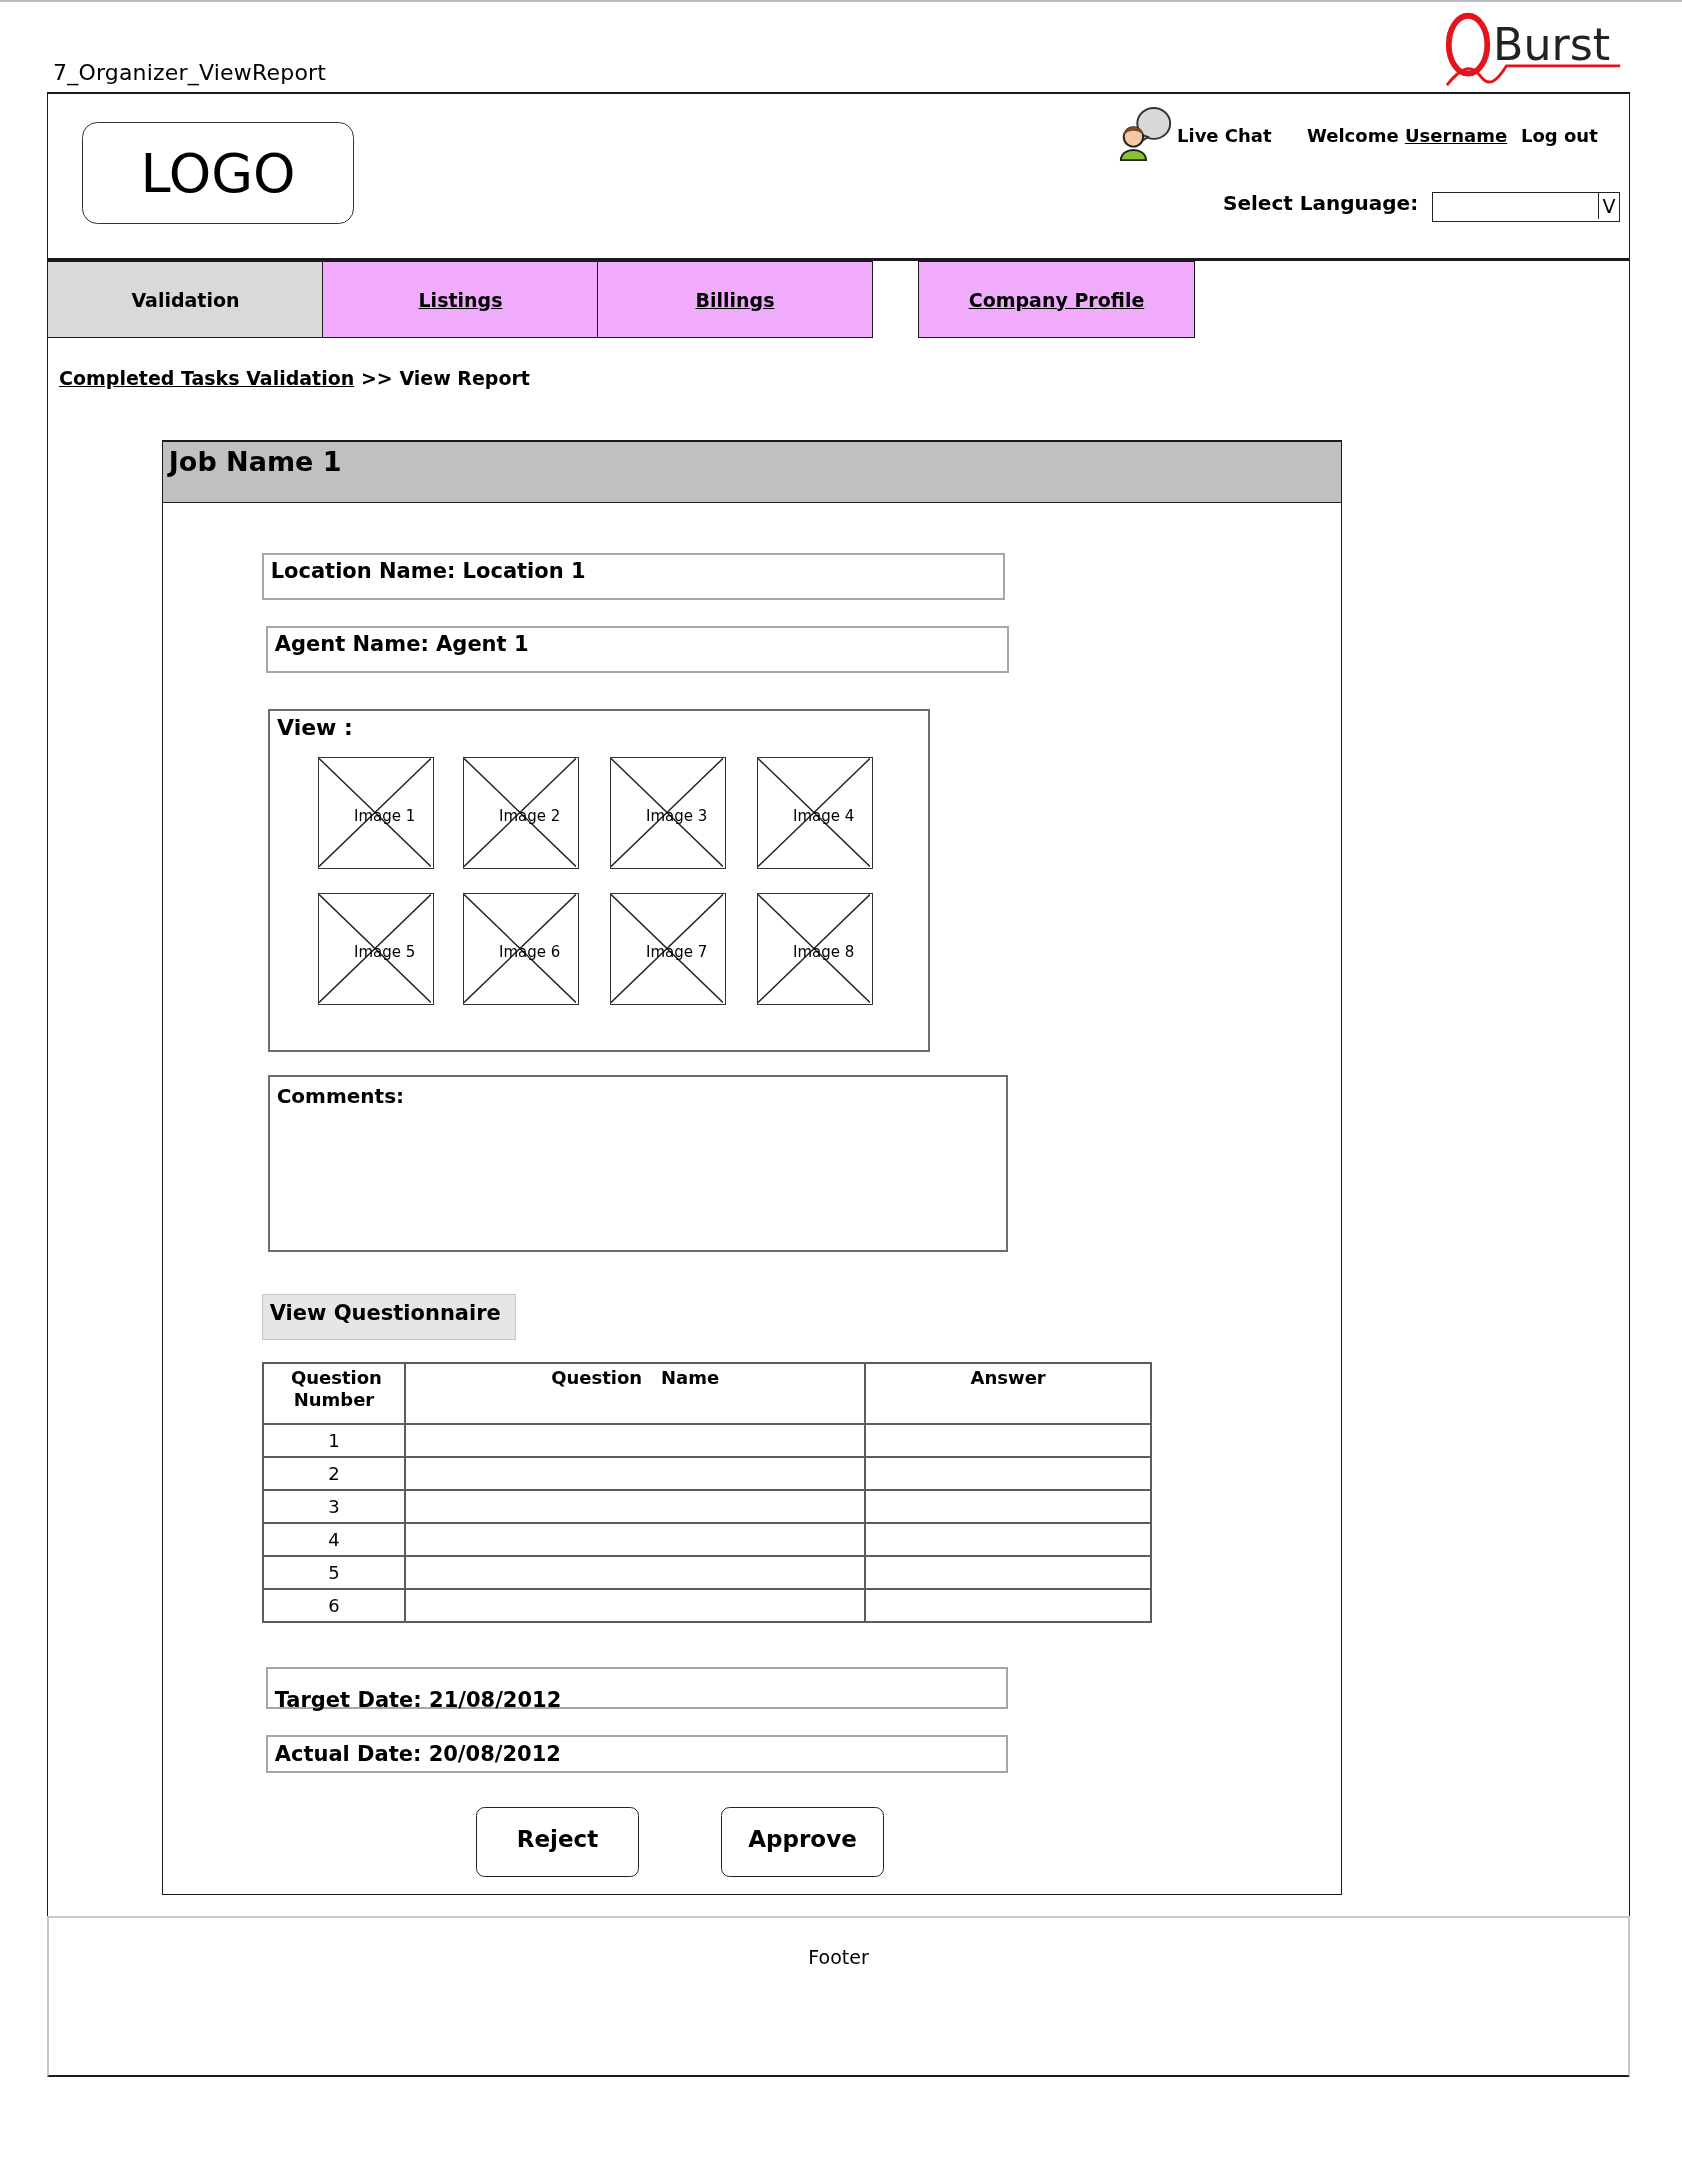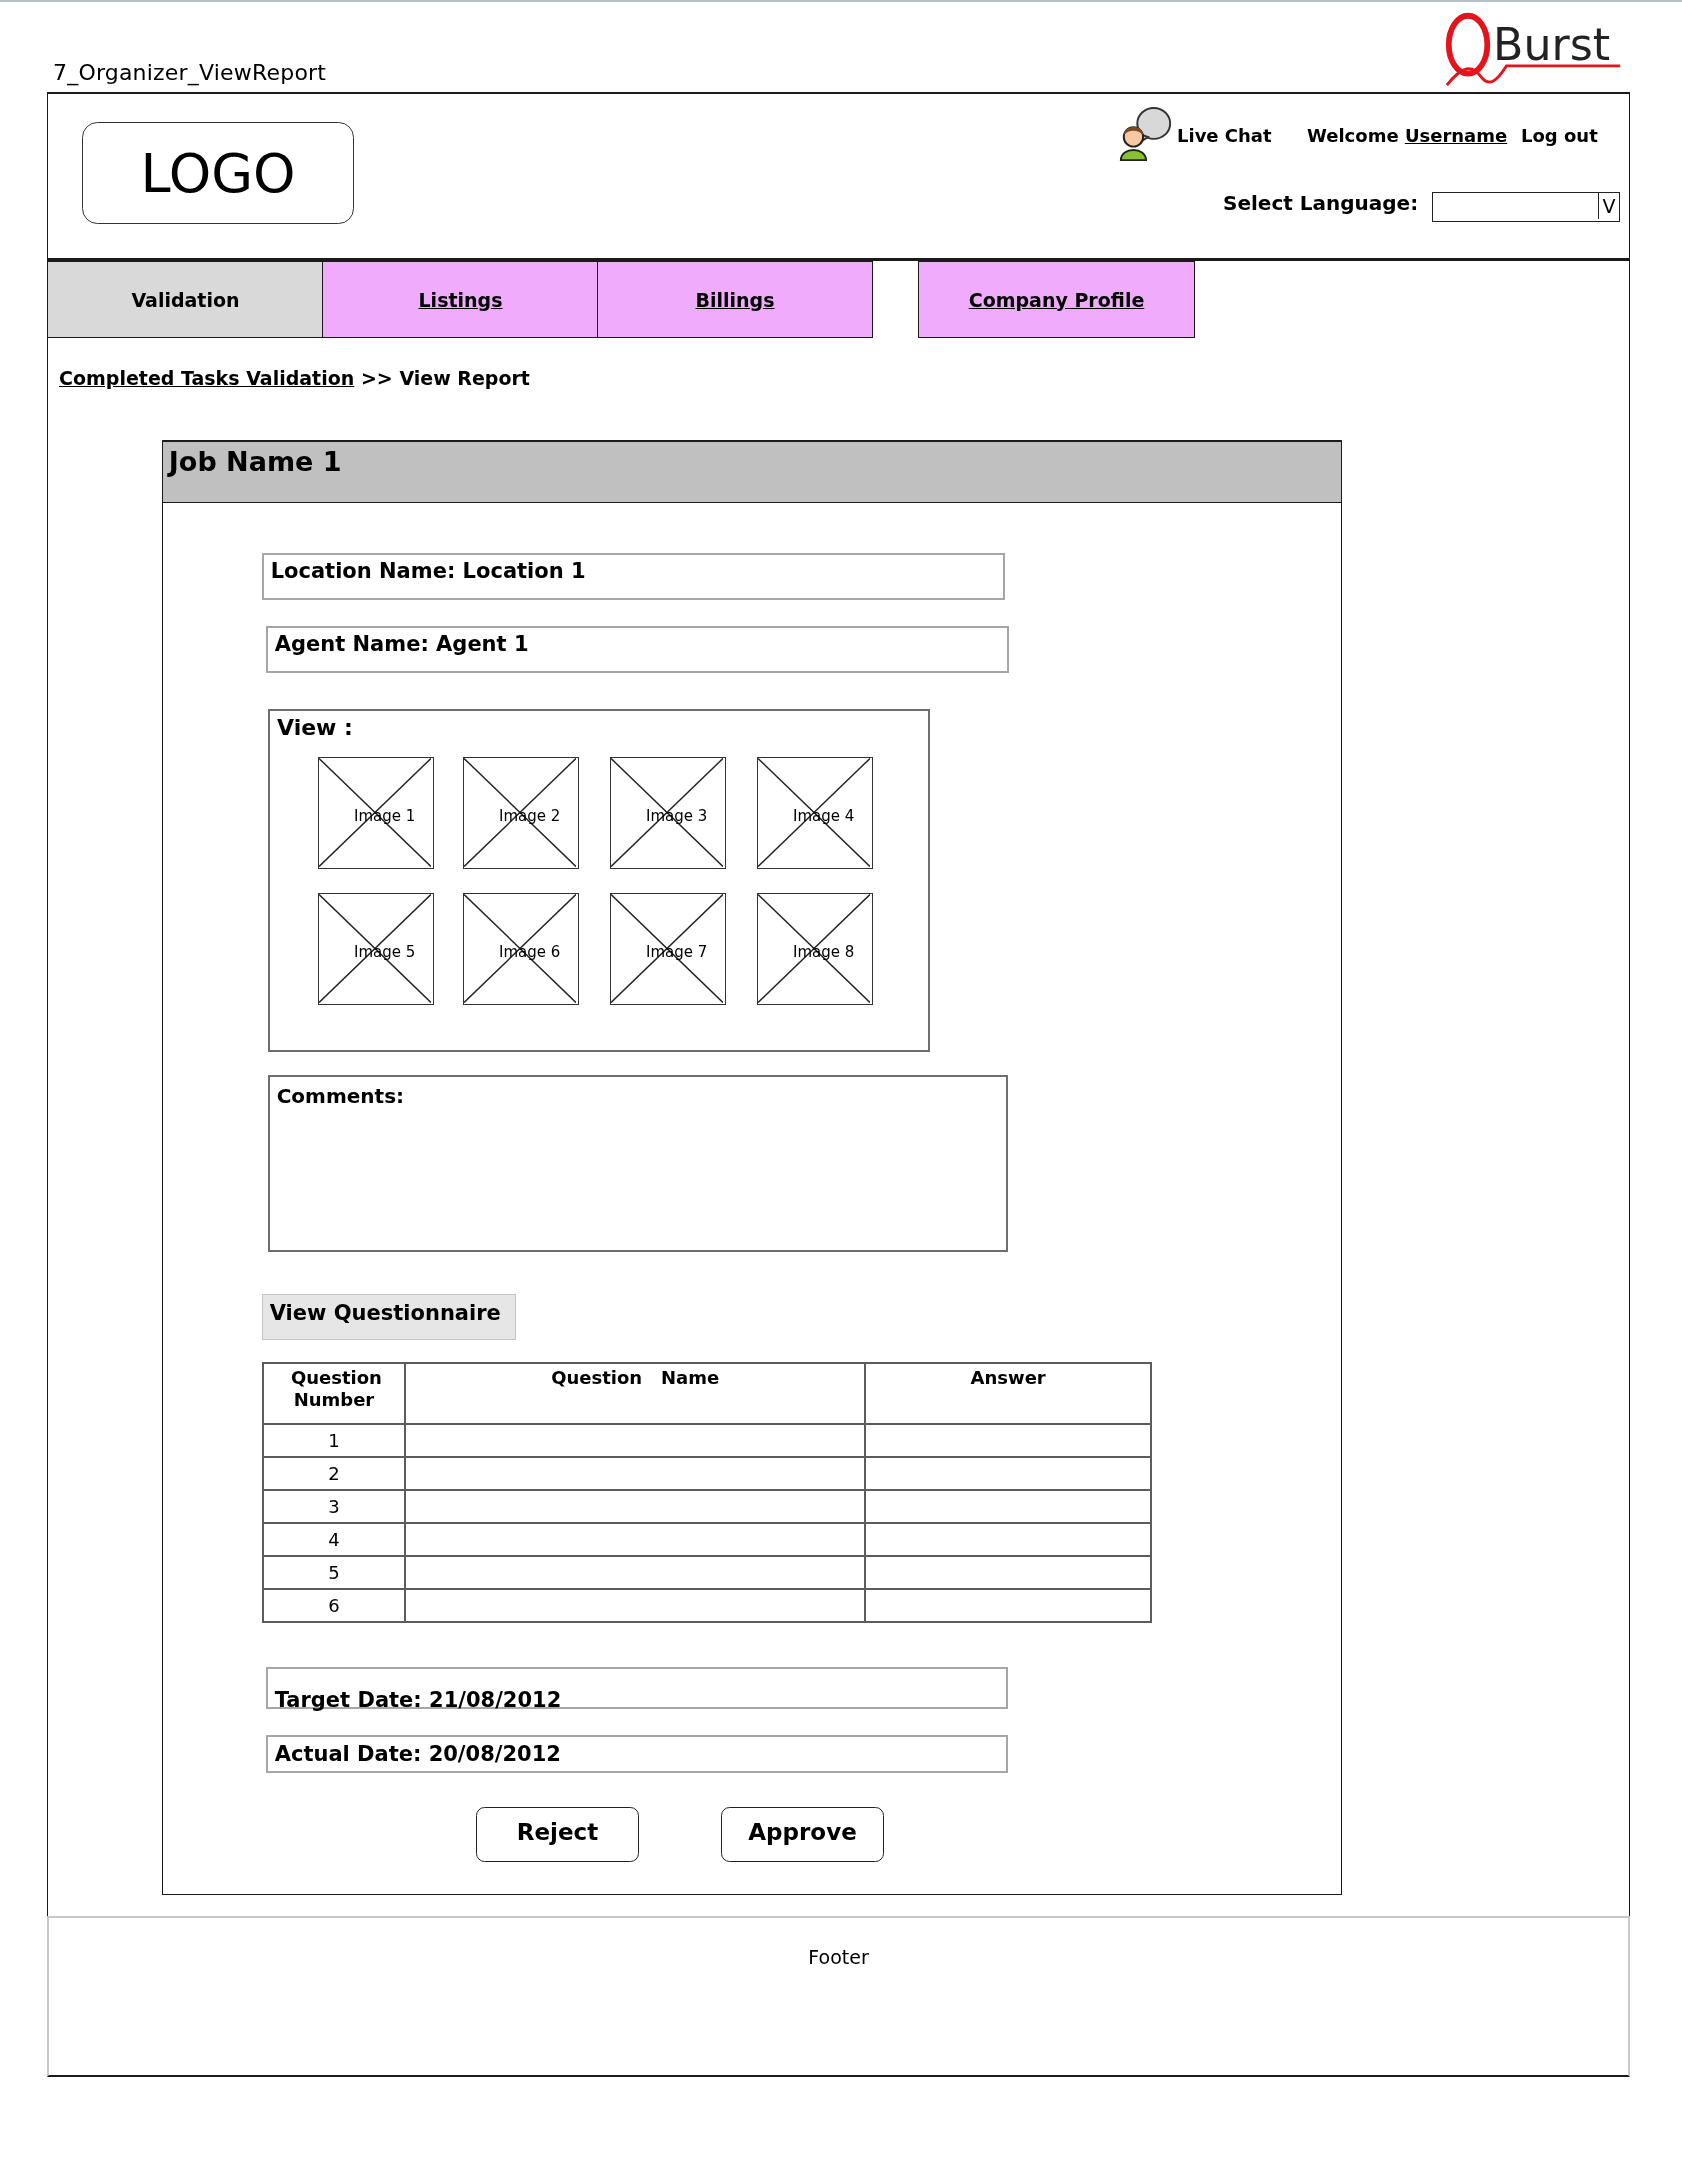--- a/index.html
+++ b/index.html
@@ -35,21 +35,21 @@
   .img-ph { width: 116px; height: 112px; border: 1.9px solid #333; background: #fff; }
   .img-ph svg { position: absolute; left: 0; top: 0; }
   .img-ph .cap { position: absolute; left: 0; right: 0; top: 42px; text-align: center; font-size: 15px; font-weight: normal; padding-left: 17.3px; margin-top: 7px; }
   .comments { left: 268px; top: 1075px; width: 740px; height: 177px; border: 2.9px solid #6e6e6e; font-size: 20px; font-weight: bold; padding: 6.7px 0 0 6.7px; }
   .vq-btn { left: 262px; top: 1294px; width: 254px; height: 46px; background: #e6e6e6; border: 1.9px solid #c4c4c4;
             font-size: 21px; font-weight: bold; padding: 5.8px 0 0 6.7px; cursor: pointer; }
   table.q { position: absolute; left: 262px; top: 1362px; width: 890px; border-collapse: collapse; font-size: 18px; }
   table.q th, table.q td { border: 2.9px solid #5c5c5c; padding: 0; text-align: center; }
   table.q th { height: 56px; vertical-align: top; padding-top: 2.9px; font-weight: bold; line-height: 22px; }
   table.q td { height: 31px; }
-  .btn { top: 1807px; width: 163px; height: 55px; border: 1.9px solid #222; border-radius: 8.6px; background: #fff;
+  .btn { top: 1807px; width: 163px; height: 70px; border: 1.9px solid #222; border-radius: 8.6px; background: #fff;
          display: flex; align-items: center; justify-content: center; font-size: 23px; font-weight: bold; cursor: pointer; padding-bottom: 5.8px; }
   .footer { left: 47px; top: 1916px; width: 1583px; height: 161px; border: 2.9px solid #c8c8c8; border-bottom: 2.9px solid #1a1a1a; background: #fff; }
   .footer-text { left: 47px; width: 1583px; top: 1946px; text-align: center; font-size: 19px; }
 </style>
 </head>
 <body>
 
 <div class="abs topline"></div>
 <div class="abs page-title">7_Organizer_ViewReport</div>
 

